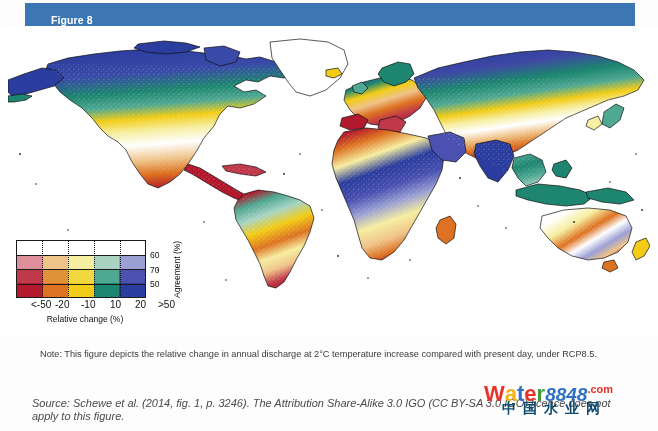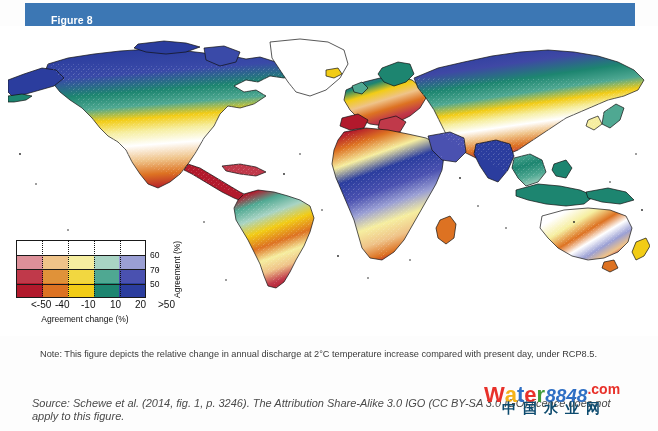--- a/index.html
+++ b/index.html
@@ -74,21 +74,21 @@
   .source{
     position:absolute;left:32px;top:61px;width:600px;
     font-size:11px;line-height:13px;color:#4a4a4a;font-style:italic;
   }
 
   
   .watermark{position:absolute;left:484px;top:378px;width:174px;height:48px;pointer-events:none;}
   .wm-latin{position:absolute;left:0;top:0;font-size:22px;font-weight:bold;line-height:22px;white-space:nowrap;}
   .wm-latin span{display:inline-block;}
   .wm-num{font-style:italic;font-weight:bold;font-size:19px;}
-  .wm-dotcom{font-size:14px;font-weight:bold;font-style:normal;vertical-align:super;}
+  .wm-dotcom{font-size:11px;font-weight:bold;font-style:normal;vertical-align:super;}
   .wm-cn{
     position:absolute;left:18px;top:22px;font-size:14px;font-weight:bold;
     color:#1f4fa8;letter-spacing:7px;white-space:nowrap;
   }
 </style>
 </head>
 <body>
 
 <div id="page">
 
@@ -326,28 +326,28 @@
       <div class="legend-ylabels">
         <span style="top:11px;">60</span>
         <span style="top:25.5px;">70</span>
         <span style="top:40px;">50</span>
       </div>
 
       <div class="legend-yaxis-title">Agreement (%)</div>
 
       <div class="legend-xlabels">
         <span style="left:0px;">&lt;-50</span>
-        <span style="left:24px;">-40</span>
+        <span style="left:24px;">-20</span>
         <span style="left:50px;">-10</span>
         <span style="left:79px;">10</span>
         <span style="left:104px;">20</span>
         <span style="left:127px;">&gt;50</span>
       </div>
 
-      <div class="legend-xaxis-title">Agreement change (%)</div>
+      <div class="legend-xaxis-title">Relative change (%)</div>
     </div>
 
   </div>
 
   <div class="caption">
     <div class="note">Note: This figure depicts the relative change in annual discharge at 2°C temperature increase compared with present day, under RCP8.5.</div>
     <div class="source">Source: Schewe et al. (2014, fig. 1, p. 3246). The Attribution Share-Alike 3.0 IGO (CC BY-SA 3.0 IGO) licence does not apply to this figure.</div>
   </div>
 
   <div class="watermark">

